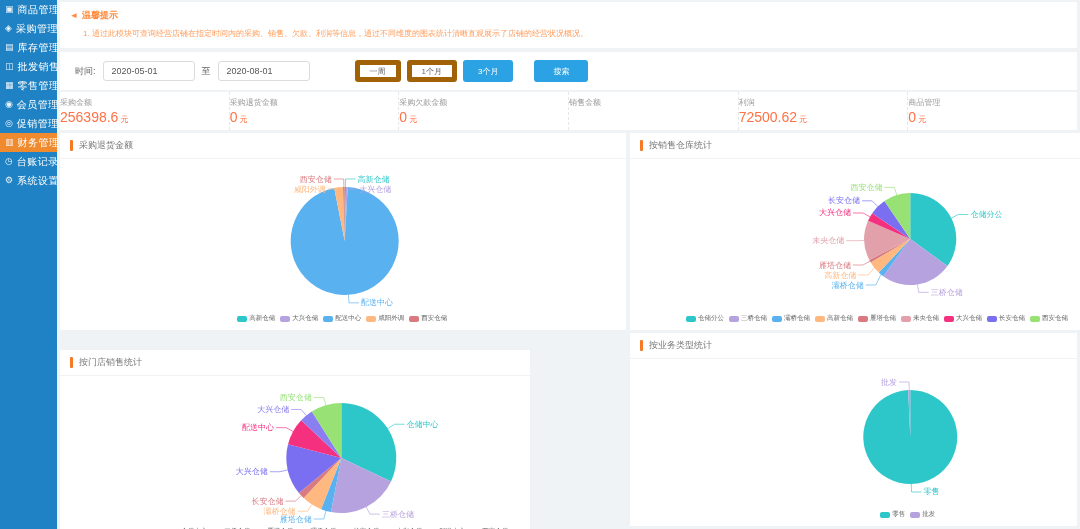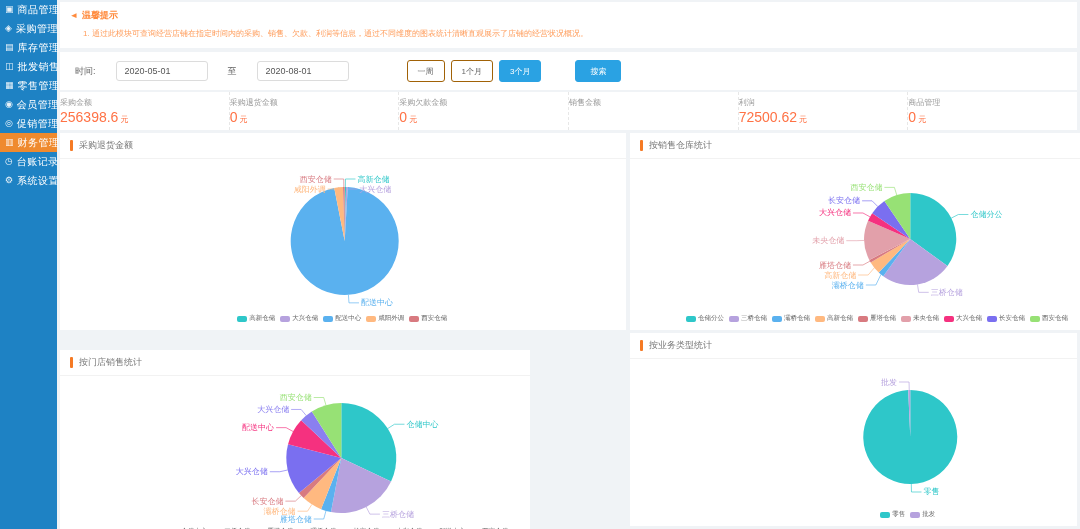--- a/index.html
+++ b/index.html
@@ -16,23 +16,23 @@
   .sb-label{font-size:10px;letter-spacing:.5px;white-space:nowrap;}
   
   .main{position:absolute;left:57px;top:0;width:1023px;height:529px;}
   .panel{position:absolute;background:#fff;}
   
   #tip-panel{left:3px;top:2px;width:1017px;height:46px;padding:7px 10px;box-sizing:border-box;}
   .tip-title{color:#ff8a3c;font-size:9px;display:flex;align-items:center;gap:4px;font-weight:bold;}
   .tip-ico{font-size:8px;color:#ff8a3c;transform:scaleX(1.1);}
   .tip-line{color:#ff9d5c;font-size:8px;margin:6px 0 0 13px;}
   
-  #filter-panel{left:3px;top:52px;width:1017px;height:38px;display:flex;align-items:center;padding-left:15px;box-sizing:border-box;gap:20px;font-size:9px;color:#666;}
+  #filter-panel{left:3px;top:52px;width:1017px;height:38px;display:flex;align-items:center;padding-left:15px;box-sizing:border-box;gap:7px;font-size:9px;color:#666;}
   input.date{width:92px;height:20px;border:1px solid #dcdcdc;border-radius:3px;font-size:9px;color:#555;padding:0 8px;box-sizing:border-box;outline:none;font-family:inherit;}
-  .btn{height:22px;padding:0 10px;border:1px solid #a16207;background:#fff;border-radius:3px;font-size:8px;color:#666;cursor:pointer;font-family:inherit;}
+  .btn{height:22px;padding:0 10px;border:5px solid #a16207;background:#fff;border-radius:3px;font-size:8px;color:#666;cursor:pointer;font-family:inherit;}
   .btn.blue{background:#2aa2e3;border-color:#2aa2e3;color:#fff;}
   .btn-group{display:flex;gap:6px;margin-left:38px;}
   #search-btn{margin-left:14px;padding:0 14px;}
   
   #stats-panel{left:3px;top:92px;width:1017px;height:38px;display:flex;box-sizing:border-box;}
   .stat{flex:1;border-right:1px dashed #e7e7e7;padding-top:5px;box-sizing:border-box;}
   .stat:last-child{border-right:none;}
   .stat-label{font-size:8px;color:#999;}
   .stat-value{font-size:14px;color:#ff7245;margin-top:2px;line-height:15px;}
   .stat-unit{font-size:8px;margin-left:2px;}

